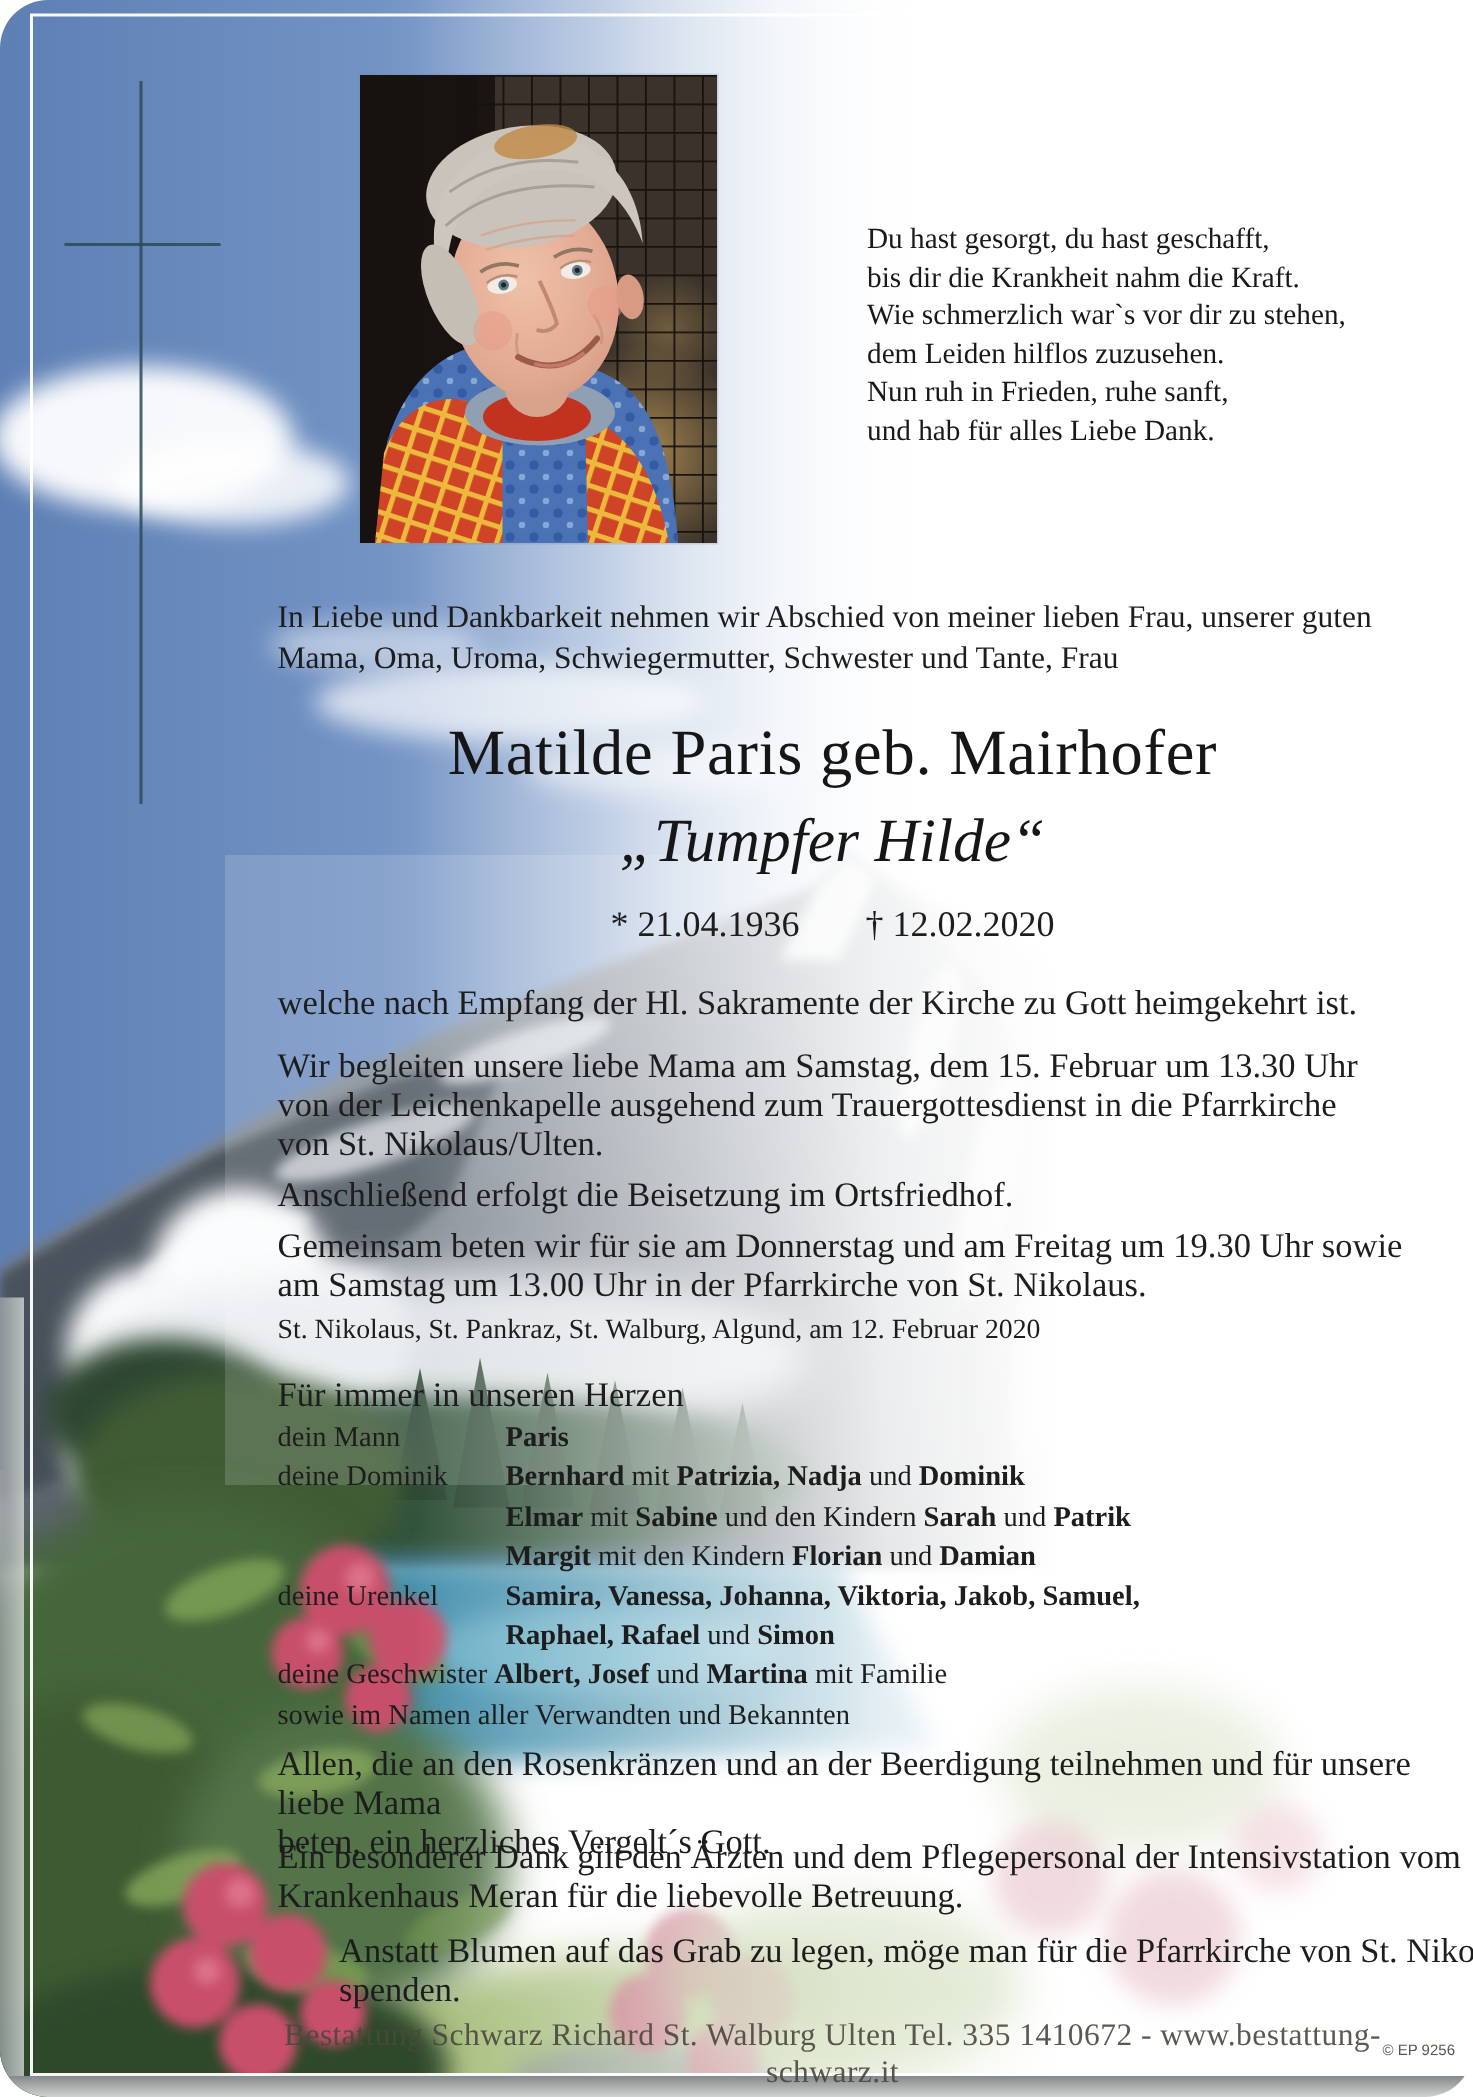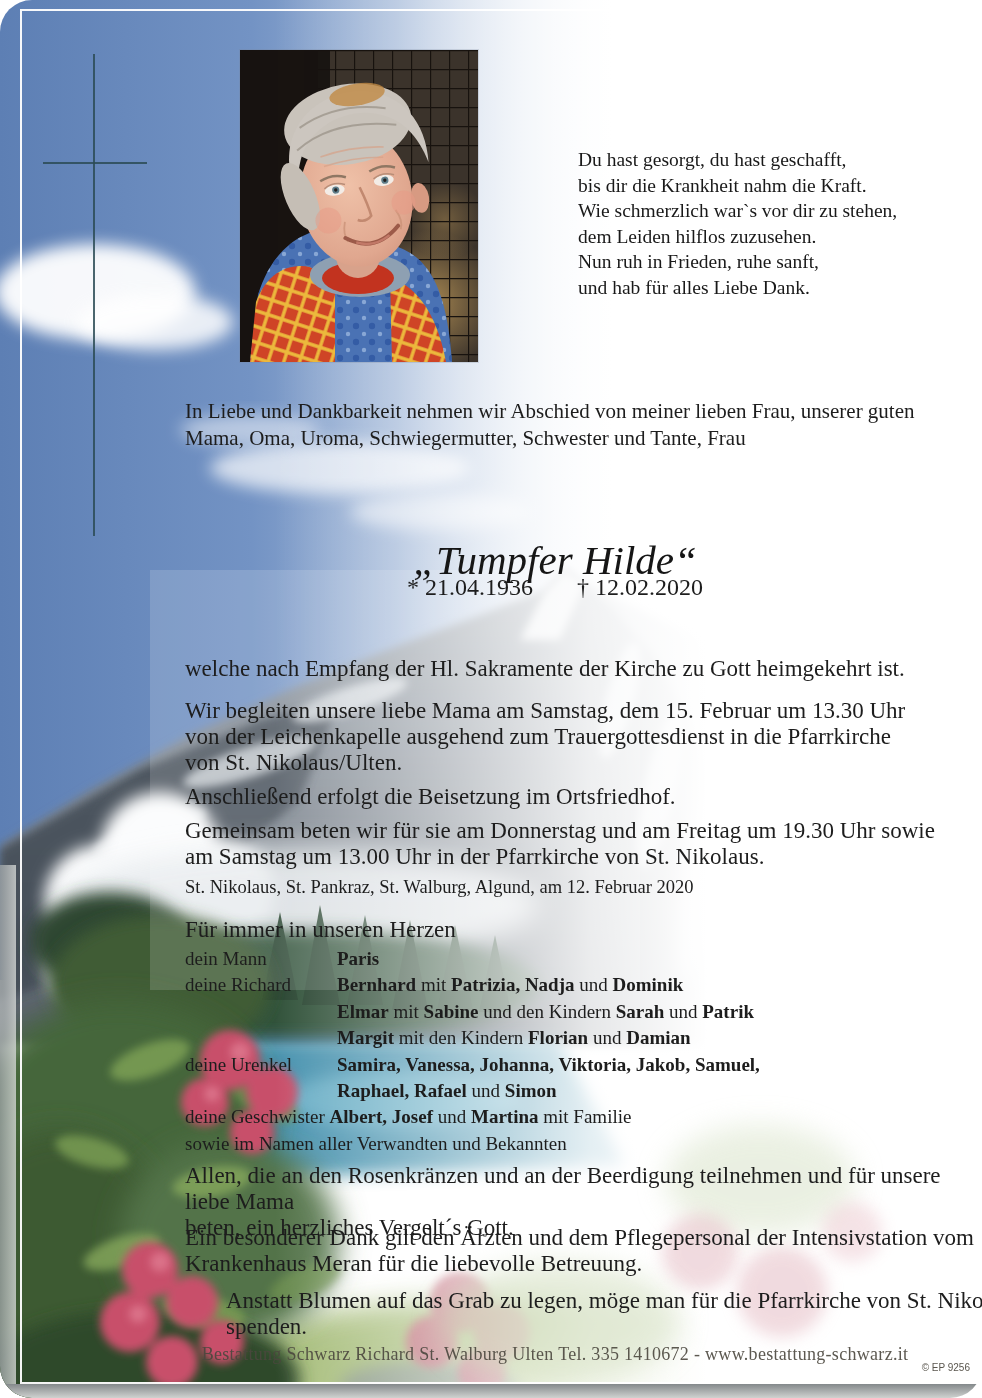--- a/index.html
+++ b/index.html
@@ -13,39 +13,39 @@
   .photo{position:absolute;left:240px;top:50px;width:238px;height:312px;overflow:hidden;
          box-shadow:0 0 0 1px rgba(120,130,150,.25);}
   .poem{position:absolute;left:578px;top:147px;font-size:19.5px;line-height:25.5px;
         white-space:pre-line;color:#191919;}
   .intro{position:absolute;left:185px;top:398px;width:790px;font-size:21px;line-height:27px;
          white-space:pre-line;}
   .name{position:absolute;left:185px;top:478px;width:740px;margin:0;text-align:center;
         font-size:43px;font-weight:400;letter-spacing:.5px;color:#161616;}
   .nickname{position:absolute;left:185px;top:536px;width:740px;text-align:center;
         font-size:41px;color:#161616;font-style:italic;}
-  .dates{position:absolute;left:185px;top:574px;width:740px;display:flex;gap:44px;
+  .dates{position:absolute;left:185px;top:604px;width:740px;display:flex;gap:44px;
         justify-content:center;font-size:24px;}
   .para{position:absolute;left:185px;width:795px;font-size:23px;line-height:26px;
         white-space:pre-line;}
   .p-welche{top:656px;}
   .p-funeral{top:698px;}
   .p-burial{top:784px;}
   .p-rosary{top:818px;}
   .p-places{top:874px;font-size:18.5px;}
   .p-remember{top:917px;}
   .family{position:absolute;left:185px;top:946px;display:grid;grid-template-columns:152px auto;
         font-size:19px;line-height:26.4px;white-space:nowrap;}
   .family b{font-weight:700;}
   .fwide{grid-column:1 / -1;}
   .p-thanks1{top:1163px;}
   .p-thanks2{top:1225px;}
   .p-donation{top:1288px;margin-left:41px;}
   .footer{position:absolute;left:185px;top:1344px;width:740px;text-align:center;
-        font-size:18px;letter-spacing:.3px;color:#4b473e;opacity:.9;}
+        font-size:21px;letter-spacing:.3px;color:#4b473e;opacity:.9;}
   .print-code{position:absolute;right:12px;top:1362px;font-size:10px;color:#5a564e;
         font-family:"Liberation Sans",sans-serif;}
 </style>
 </head>
 <body>
 
 <div class="page">
 
   <svg class="bg" viewBox="0 0 982 1398" preserveAspectRatio="none" aria-hidden="true">
     <defs>
@@ -282,40 +282,41 @@
   <div class="poem">Du hast gesorgt, du hast geschafft,
 bis dir die Krankheit nahm die Kraft.
 Wie schmerzlich war`s vor dir zu stehen,
 dem Leiden hilflos zuzusehen.
 Nun ruh in Frieden, ruhe sanft,
 und hab für alles Liebe Dank.</div>
 
   <div class="intro">In Liebe und Dankbarkeit nehmen wir Abschied von meiner lieben Frau, unserer guten
 Mama, Oma, Uroma, Schwiegermutter, Schwester und Tante, Frau</div>
 
+  <h1 class="name">Matilde Paris geb. Mairhofer</h1>
   <div class="nickname">„Tumpfer Hilde“</div>
   <div class="dates">
     <span>* 21.04.1936</span>
     <span>† 12.02.2020</span>
   </div>
 
   <div class="para p-welche">welche nach Empfang der Hl. Sakramente der Kirche zu Gott heimgekehrt ist.</div>
   <div class="para p-funeral">Wir begleiten unsere liebe Mama am Samstag, dem 15. Februar um 13.30 Uhr
 von der Leichenkapelle ausgehend zum Trauergottesdienst in die Pfarrkirche
 von St. Nikolaus/Ulten.</div>
   <div class="para p-burial">Anschließend erfolgt die Beisetzung im Ortsfriedhof.</div>
   <div class="para p-rosary">Gemeinsam beten wir für sie am Donnerstag und am Freitag um 19.30 Uhr sowie
 am Samstag um 13.00 Uhr in der Pfarrkirche von St. Nikolaus.</div>
   <div class="para p-places">St. Nikolaus, St. Pankraz, St. Walburg, Algund, am 12. Februar 2020</div>
   <div class="para p-remember">Für immer in unseren Herzen</div>
 
   <div class="family">
     <div>dein Mann</div>
     <div><b>Paris</b></div>
-    <div>deine Richard</div>
+    <div>deine Dominik</div>
     <div><b>Bernhard</b><span> mit </span><b>Patrizia, Nadja</b><span> und </span><b>Dominik</b></div>
     <div></div>
     <div><b>Elmar</b><span> mit </span><b>Sabine</b><span> und den Kindern </span><b>Sarah</b><span> und </span><b>Patrik</b></div>
     <div></div>
     <div><b>Margit</b><span> mit den Kindern </span><b>Florian</b><span> und </span><b>Damian</b></div>
     <div>deine Urenkel</div>
     <div><b>Samira, Vanessa, Johanna, Viktoria, Jakob, Samuel,</b></div>
     <div></div>
     <div><b>Raphael, Rafael</b><span> und </span><b>Simon</b></div>
     <div class="fwide"><span>deine Geschwister </span><b>Albert, Josef</b><span> und </span><b>Martina</b><span> mit Familie</span></div>

